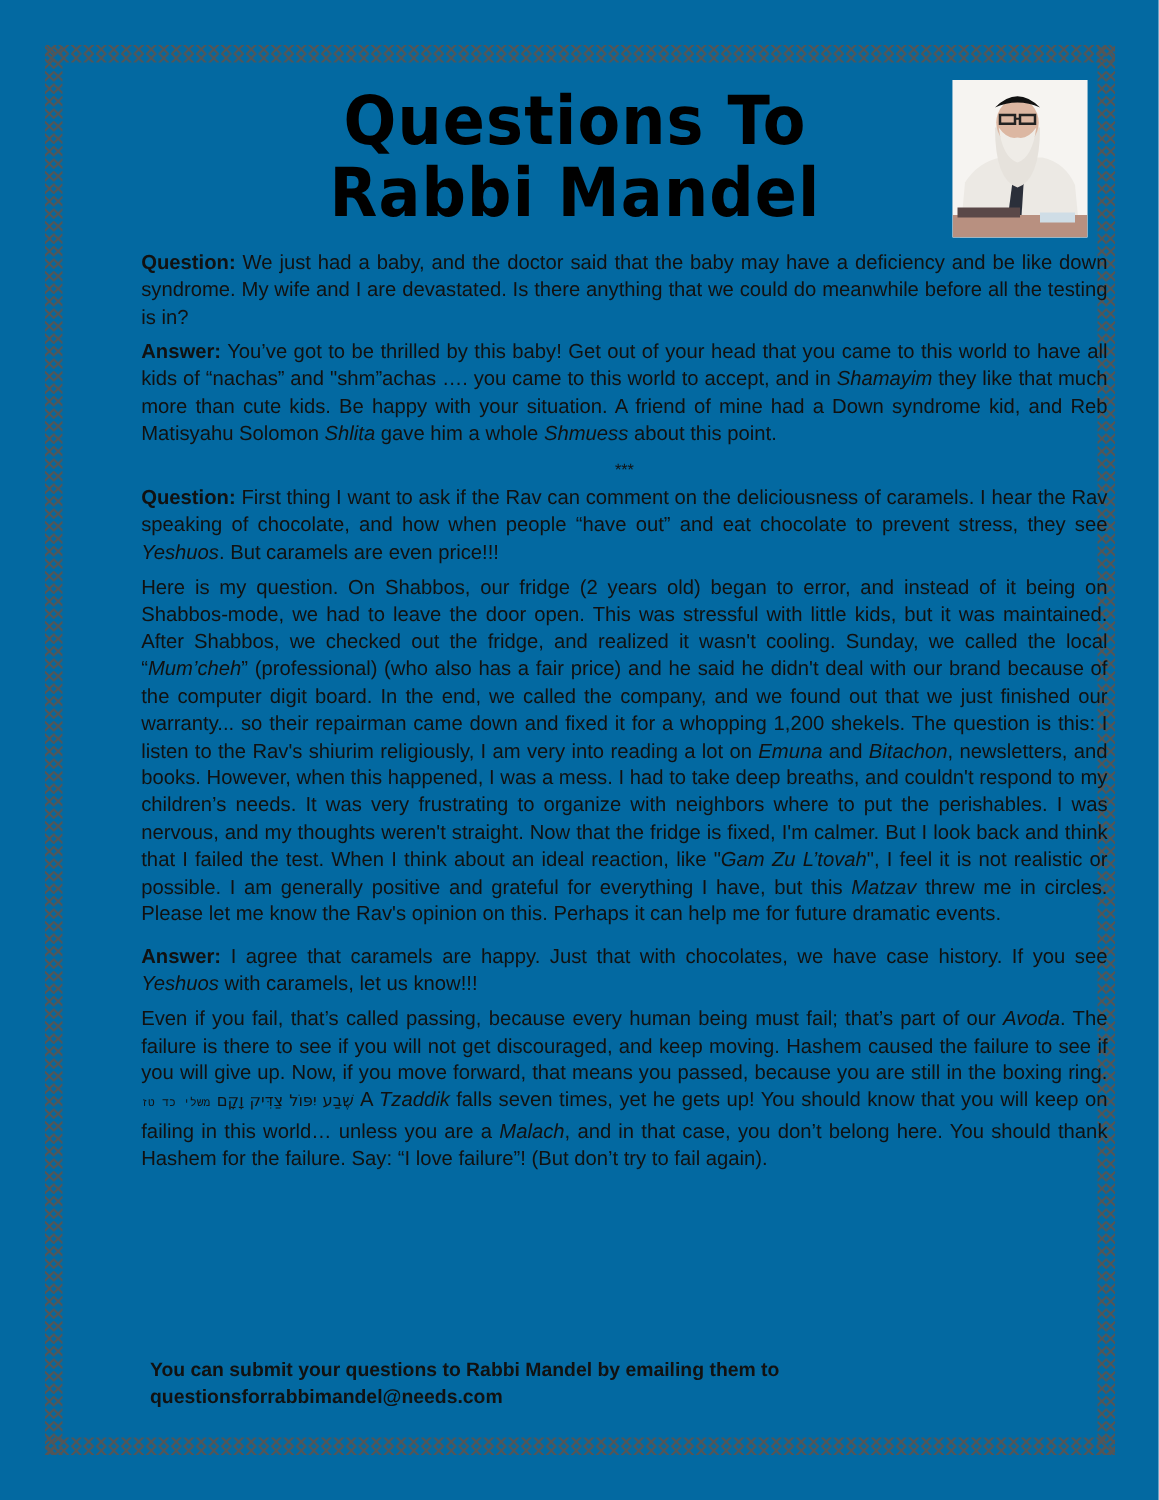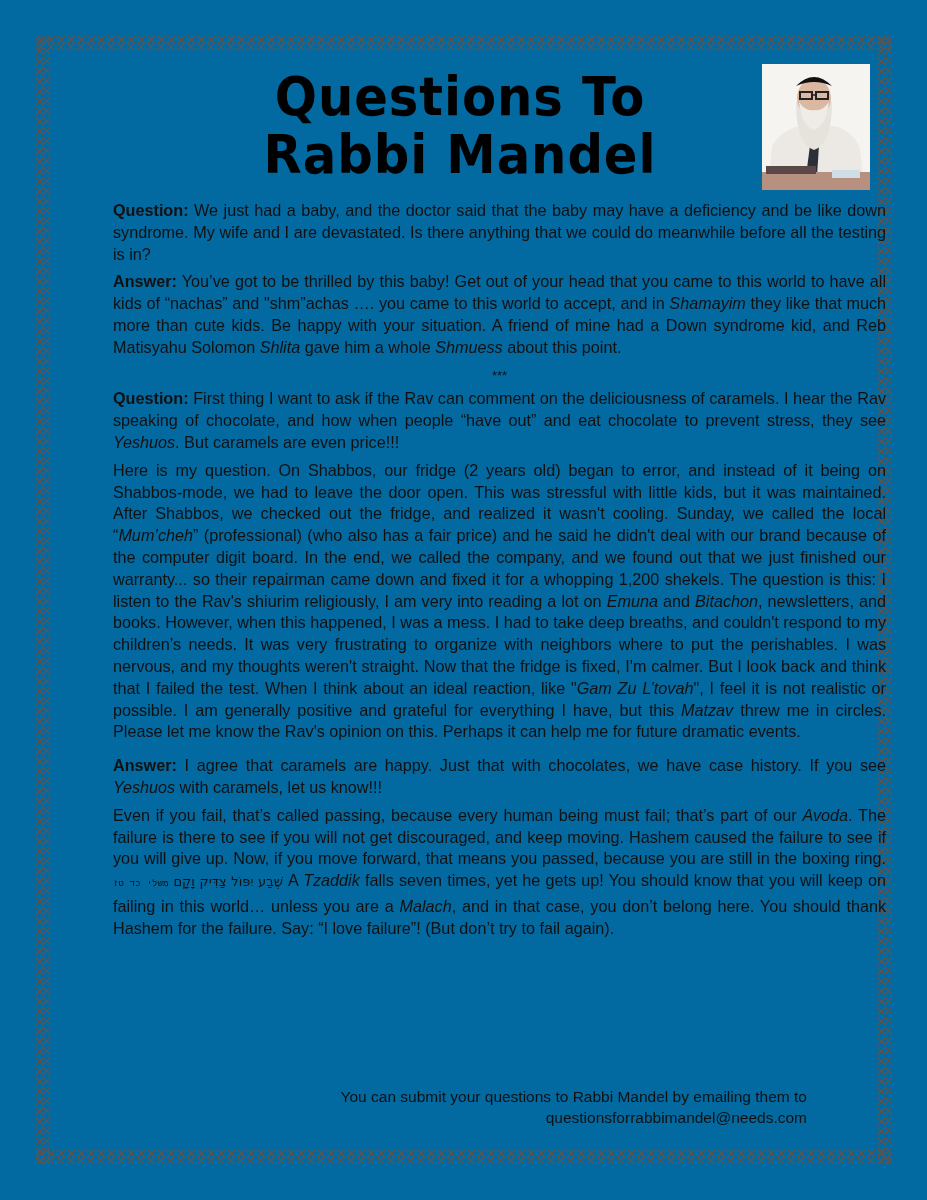--- a/index.html
+++ b/index.html
@@ -53,22 +53,22 @@
     margin-left: 36px;
   }
   .content p { margin: 0 0 6px 0; }
   .content .label { font-weight: bold; }
   .content em { }
   .sep { text-align: center; margin: 4px 0 2px 0; font-size: 13px; }
   .hebrew { font-family: "DejaVu Sans", sans-serif; font-size: 13px; }
   .hebrew-small { font-size: 9px; font-family: Liberation Mono, monospace; }
 
   .footer {
-    position: absolute; left: 120px; top: 1086px; width: 687px; text-align: right;
-    font-family: "Liberation Sans", sans-serif; font-weight: normal; font-size: 15.5px; line-height: 21px; color: #111;
+    position: absolute; left: 120px; top: 1086px; width: 687px; text-align: left;
+    font-family: "Liberation Sans", sans-serif; font-weight: bold; font-size: 15.5px; line-height: 21px; color: #111;
   }
 </style>
 </head>
 <body>
 
 <div class="page">
   <div class="border-strip border-top"></div>
   <div class="border-strip border-bottom"></div>
   <div class="border-strip border-left"></div>
   <div class="border-strip border-right"></div>

